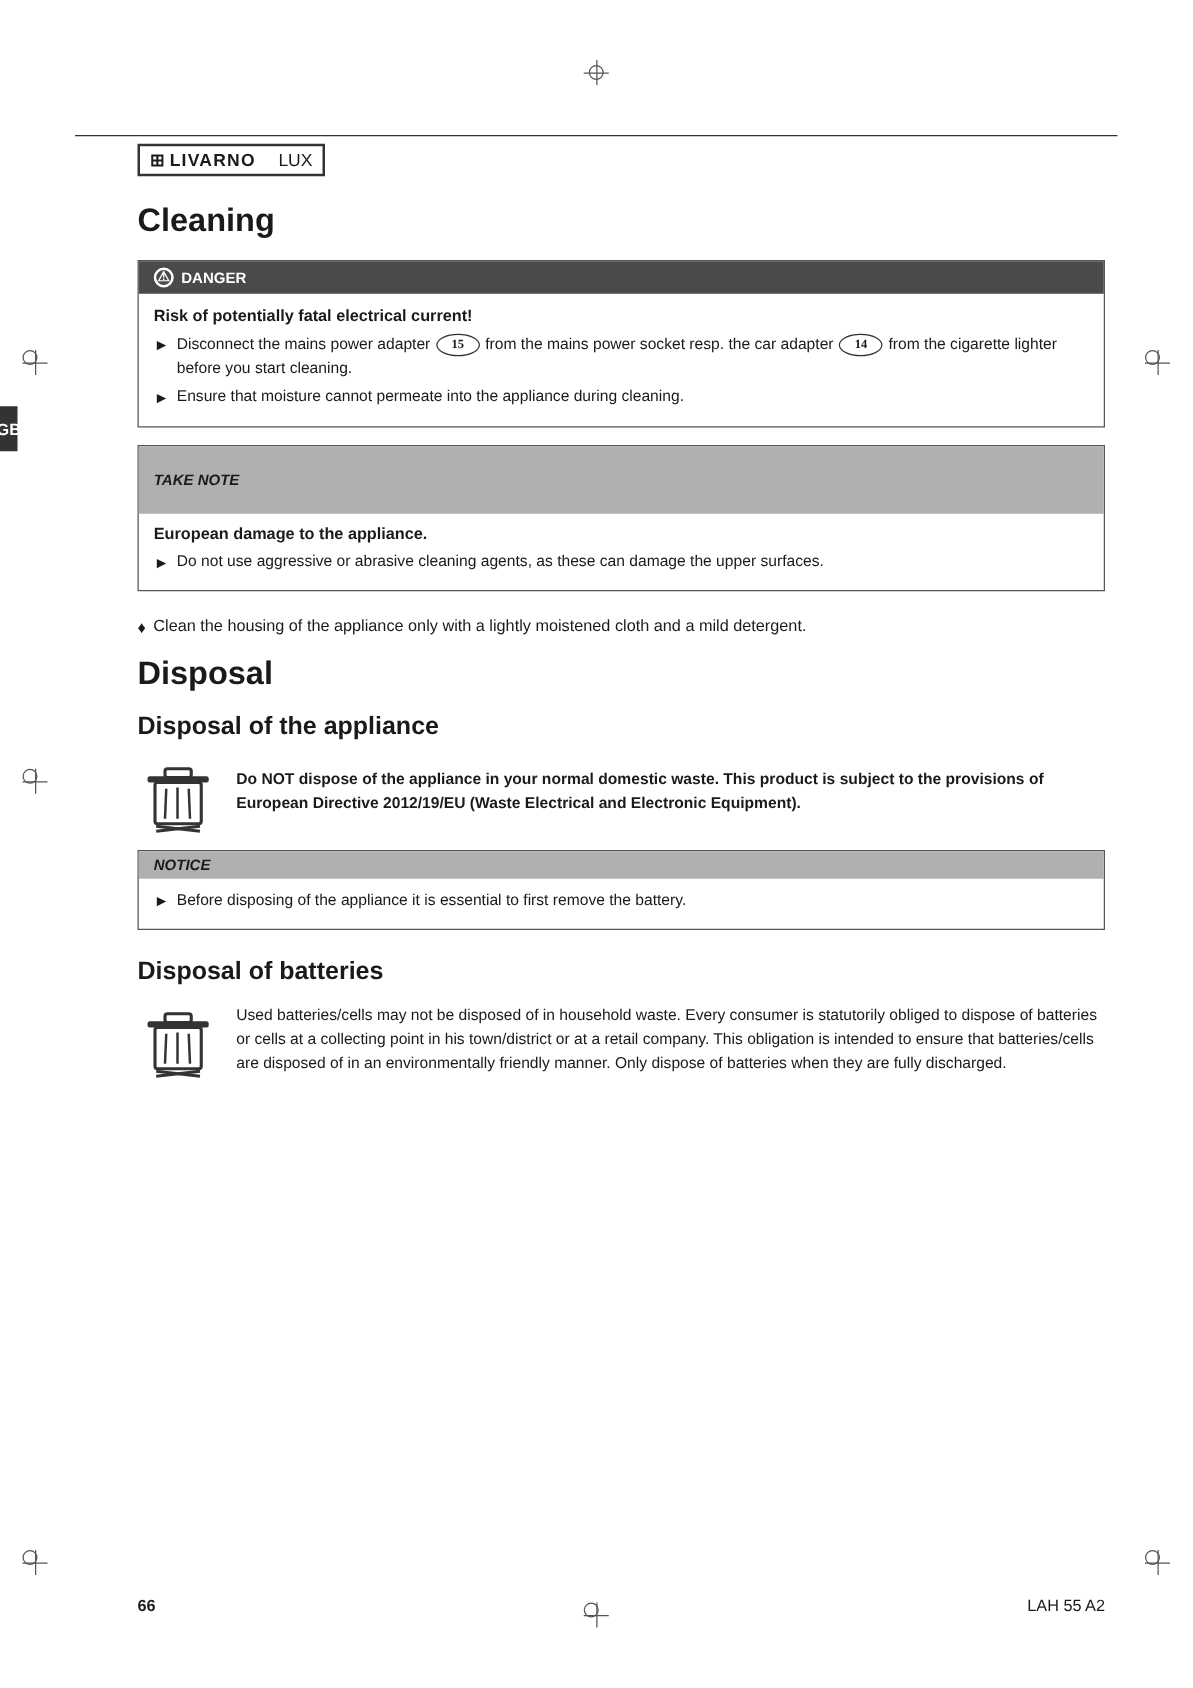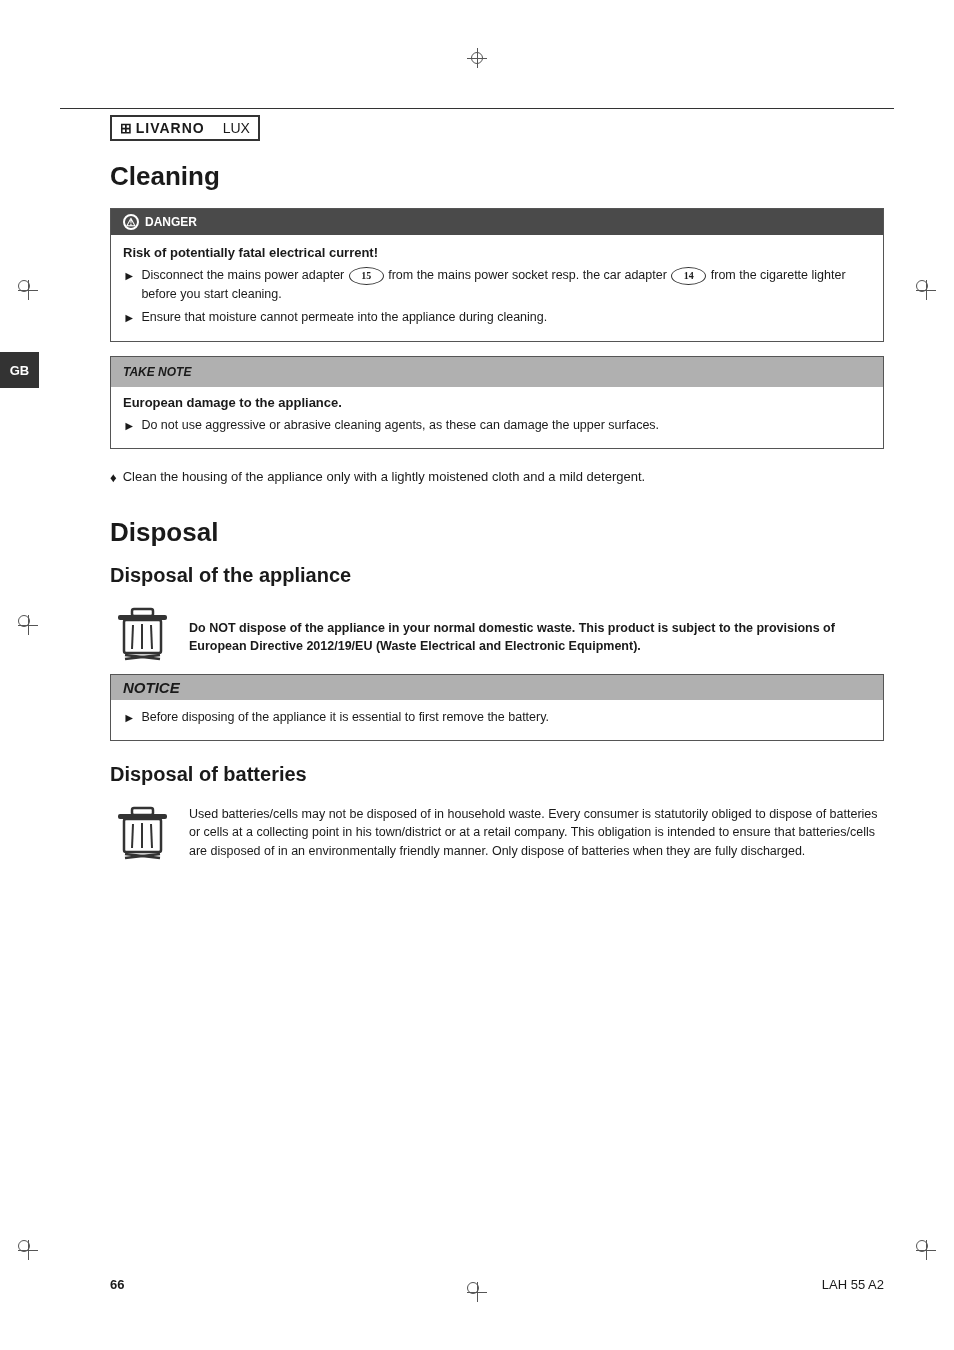--- a/index.html
+++ b/index.html
@@ -107,23 +107,23 @@
       top: 108px;
       left: 60px;
       right: 60px;
       height: 1px;
       background: #333;
     }
 
     
     .gb-tab {
       position: absolute;
-      top: 352px;
+      top: 325px;
       left: 0;
-      width: 39px;
+      width: 14px;
       height: 36px;
       background: #333;
       display: flex;
       align-items: center;
       justify-content: center;
       color: #fff;
       font-size: 13px;
       font-weight: bold;
     }
 
@@ -233,71 +233,71 @@
     }
 
     
     .note-box {
       border: 1px solid #555;
       margin-bottom: 14px;
     }
 
     .note-header {
       background: #b0b0b0;
-      padding: 8px 12px;
+      padding: 20px 12px;
       font-size: 12px;
       font-weight: bold;
       font-style: italic;
     }
 
     .note-content {
       padding: 8px 12px;
     }
 
     
     .notice-box {
       border: 1px solid #555;
       margin-bottom: 10px;
     }
 
     .notice-header {
       background: #b0b0b0;
       padding: 4px 12px;
-      font-size: 15px;
+      font-size: 12px;
       font-weight: bold;
       font-style: italic;
     }
 
     .notice-content {
       padding: 8px 12px;
       font-size: 12.5px;
     }
 
     
     .clean-bullet {
       padding: 6px 12px 6px 0;
       display: flex;
       align-items: flex-start;
     }
 
     
     .disposal-section {
-      margin-top: 26px;
+      margin-top: 8px;
     }
 
     .subsection-title {
       font-size: 20px;
       font-weight: bold;
       margin-bottom: 10px;
     }
 
     
     .disposal-content {
       display: flex;
-      align-items: flex-end;
+      align-items: center;
       gap: 14px;
       margin-bottom: 12px;
     }
 
     
     .weee-icon {
       width: 65px;
       height: 65px;
       flex-shrink: 0;
     }

